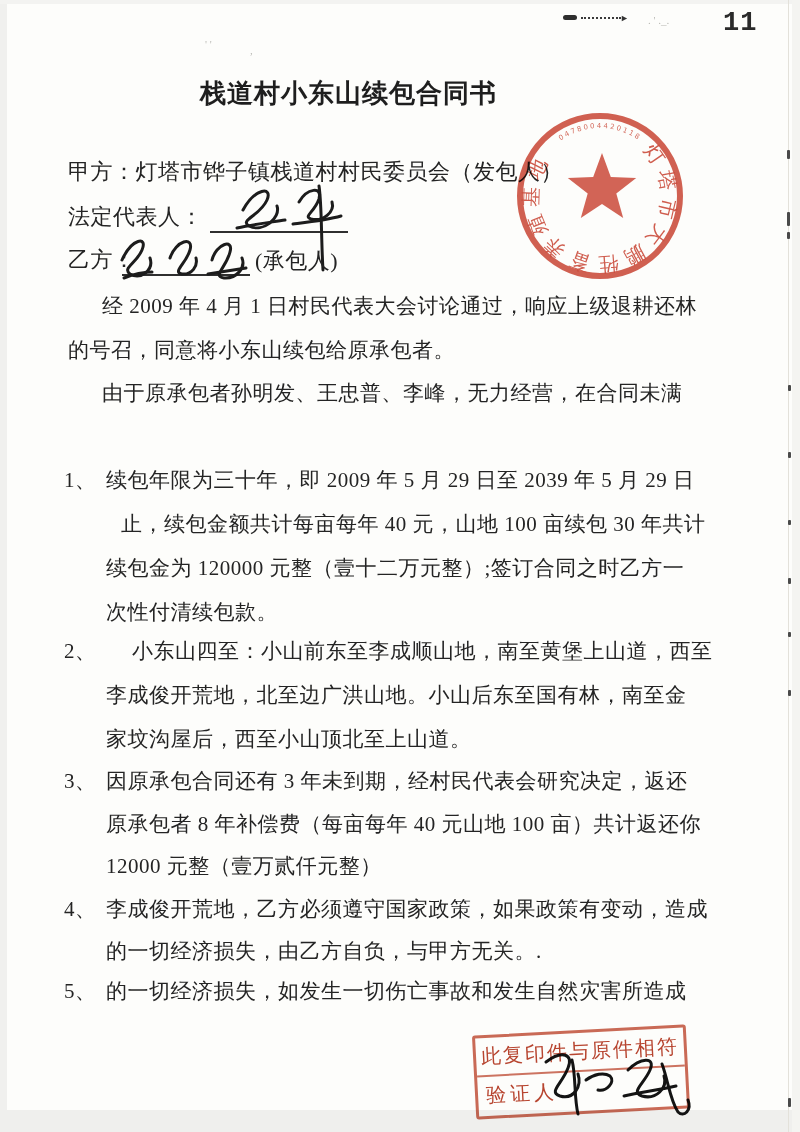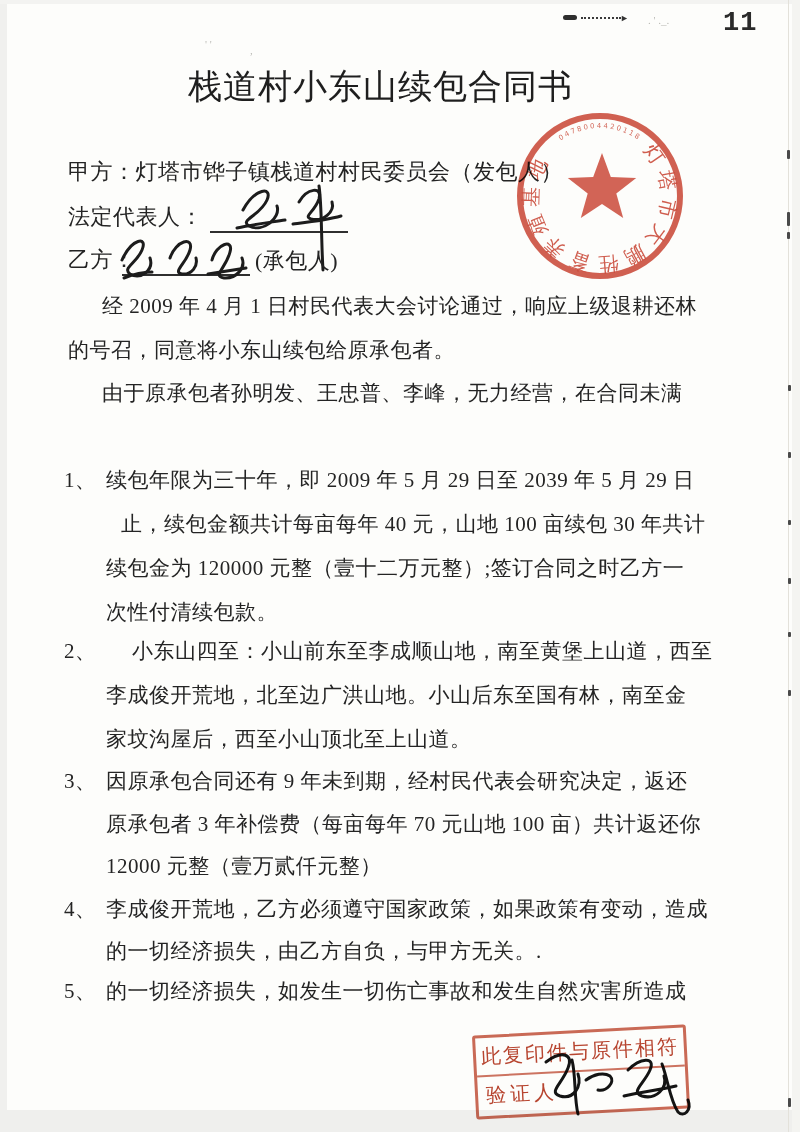--- a/index.html
+++ b/index.html
@@ -22,22 +22,22 @@
     position:absolute;left:723px;top:8px;
     font-family:"Liberation Mono","DejaVu Sans Mono",monospace;
     font-size:27px;font-weight:700;color:#2a2a2a;letter-spacing:1px;
   }
   .smudge-bar{position:absolute;left:563px;top:15px;width:14px;height:5px;background:#2e2e2e;border-radius:3px;}
   .smudge-dots{position:absolute;left:581px;top:17px;width:40px;border-top:2px dotted #3a3a3a;}
   .smudge-arrow{position:absolute;left:620px;top:13px;font-size:9px;color:#333;}
   .faint{position:absolute;color:#b9b9b4;font-size:11px;}
 
   .title{
-    position:absolute;left:188px;top:64px;margin:0;
-    font-size:34px;font-weight:400;letter-spacing:1px;color:#1e1e1e;
+    position:absolute;left:188px;top:64px;margin:12px;
+    font-size:26px;font-weight:700;letter-spacing:1px;color:#1e1e1e;
     white-space:nowrap;
   }
   .line{position:absolute;font-size:21px;letter-spacing:0.5px;white-space:nowrap;color:#242424;text-align:center;}
   .party{font-size:22px;}
   .underline{position:absolute;border-bottom:2px solid #2f2f2f;}
 
   .sig{position:absolute;}
   .sig path{fill:none;stroke:#1c1c1c;stroke-width:3;stroke-linecap:round;}
 
   .seal{position:absolute;left:505px;top:101px;width:190px;height:190px;
@@ -135,22 +135,22 @@
   <div class="line" style="left:106px;top:510px;margin-left:15px;">止，续包金额共计每亩每年 40 元，山地 100 亩续包 30 年共计</div>
   <div class="line" style="left:106px;top:554px;">续包金为 120000 元整（壹十二万元整）;签订合同之时乙方一</div>
   <div class="line" style="left:106px;top:598px;">次性付清续包款。</div>
 
   <div class="line" style="left:64px;top:637px;">2、</div>
   <div class="line" style="left:106px;top:637px;margin-left:26px;">小东山四至：小山前东至李成顺山地，南至黄堡上山道，西至</div>
   <div class="line" style="left:106px;top:681px;">李成俊开荒地，北至边广洪山地。小山后东至国有林，南至金</div>
   <div class="line" style="left:106px;top:725px;">家坟沟屋后，西至小山顶北至上山道。</div>
 
   <div class="line" style="left:64px;top:767px;">3、</div>
-  <div class="line" style="left:106px;top:767px;">因原承包合同还有 9 年未到期，经村民代表会研究决定，返还</div>
-  <div class="line" style="left:106px;top:810px;">原承包者 3 年补偿费（每亩每年 70 元山地 100 亩）共计返还你</div>
+  <div class="line" style="left:106px;top:767px;">因原承包合同还有 3 年未到期，经村民代表会研究决定，返还</div>
+  <div class="line" style="left:106px;top:810px;">原承包者 8 年补偿费（每亩每年 40 元山地 100 亩）共计返还你</div>
   <div class="line" style="left:106px;top:852px;">12000 元整（壹万贰仟元整）</div>
 
   <div class="line" style="left:64px;top:895px;">4、</div>
   <div class="line" style="left:106px;top:895px;">李成俊开荒地，乙方必须遵守国家政策，如果政策有变动，造成</div>
   <div class="line" style="left:106px;top:937px;">的一切经济损失，由乙方自负，与甲方无关。.</div>
 
   <div class="line" style="left:64px;top:977px;">5、</div>
   <div class="line" style="left:106px;top:977px;">的一切经济损失，如发生一切伤亡事故和发生自然灾害所造成</div>
 
   <div class="vstamp">

